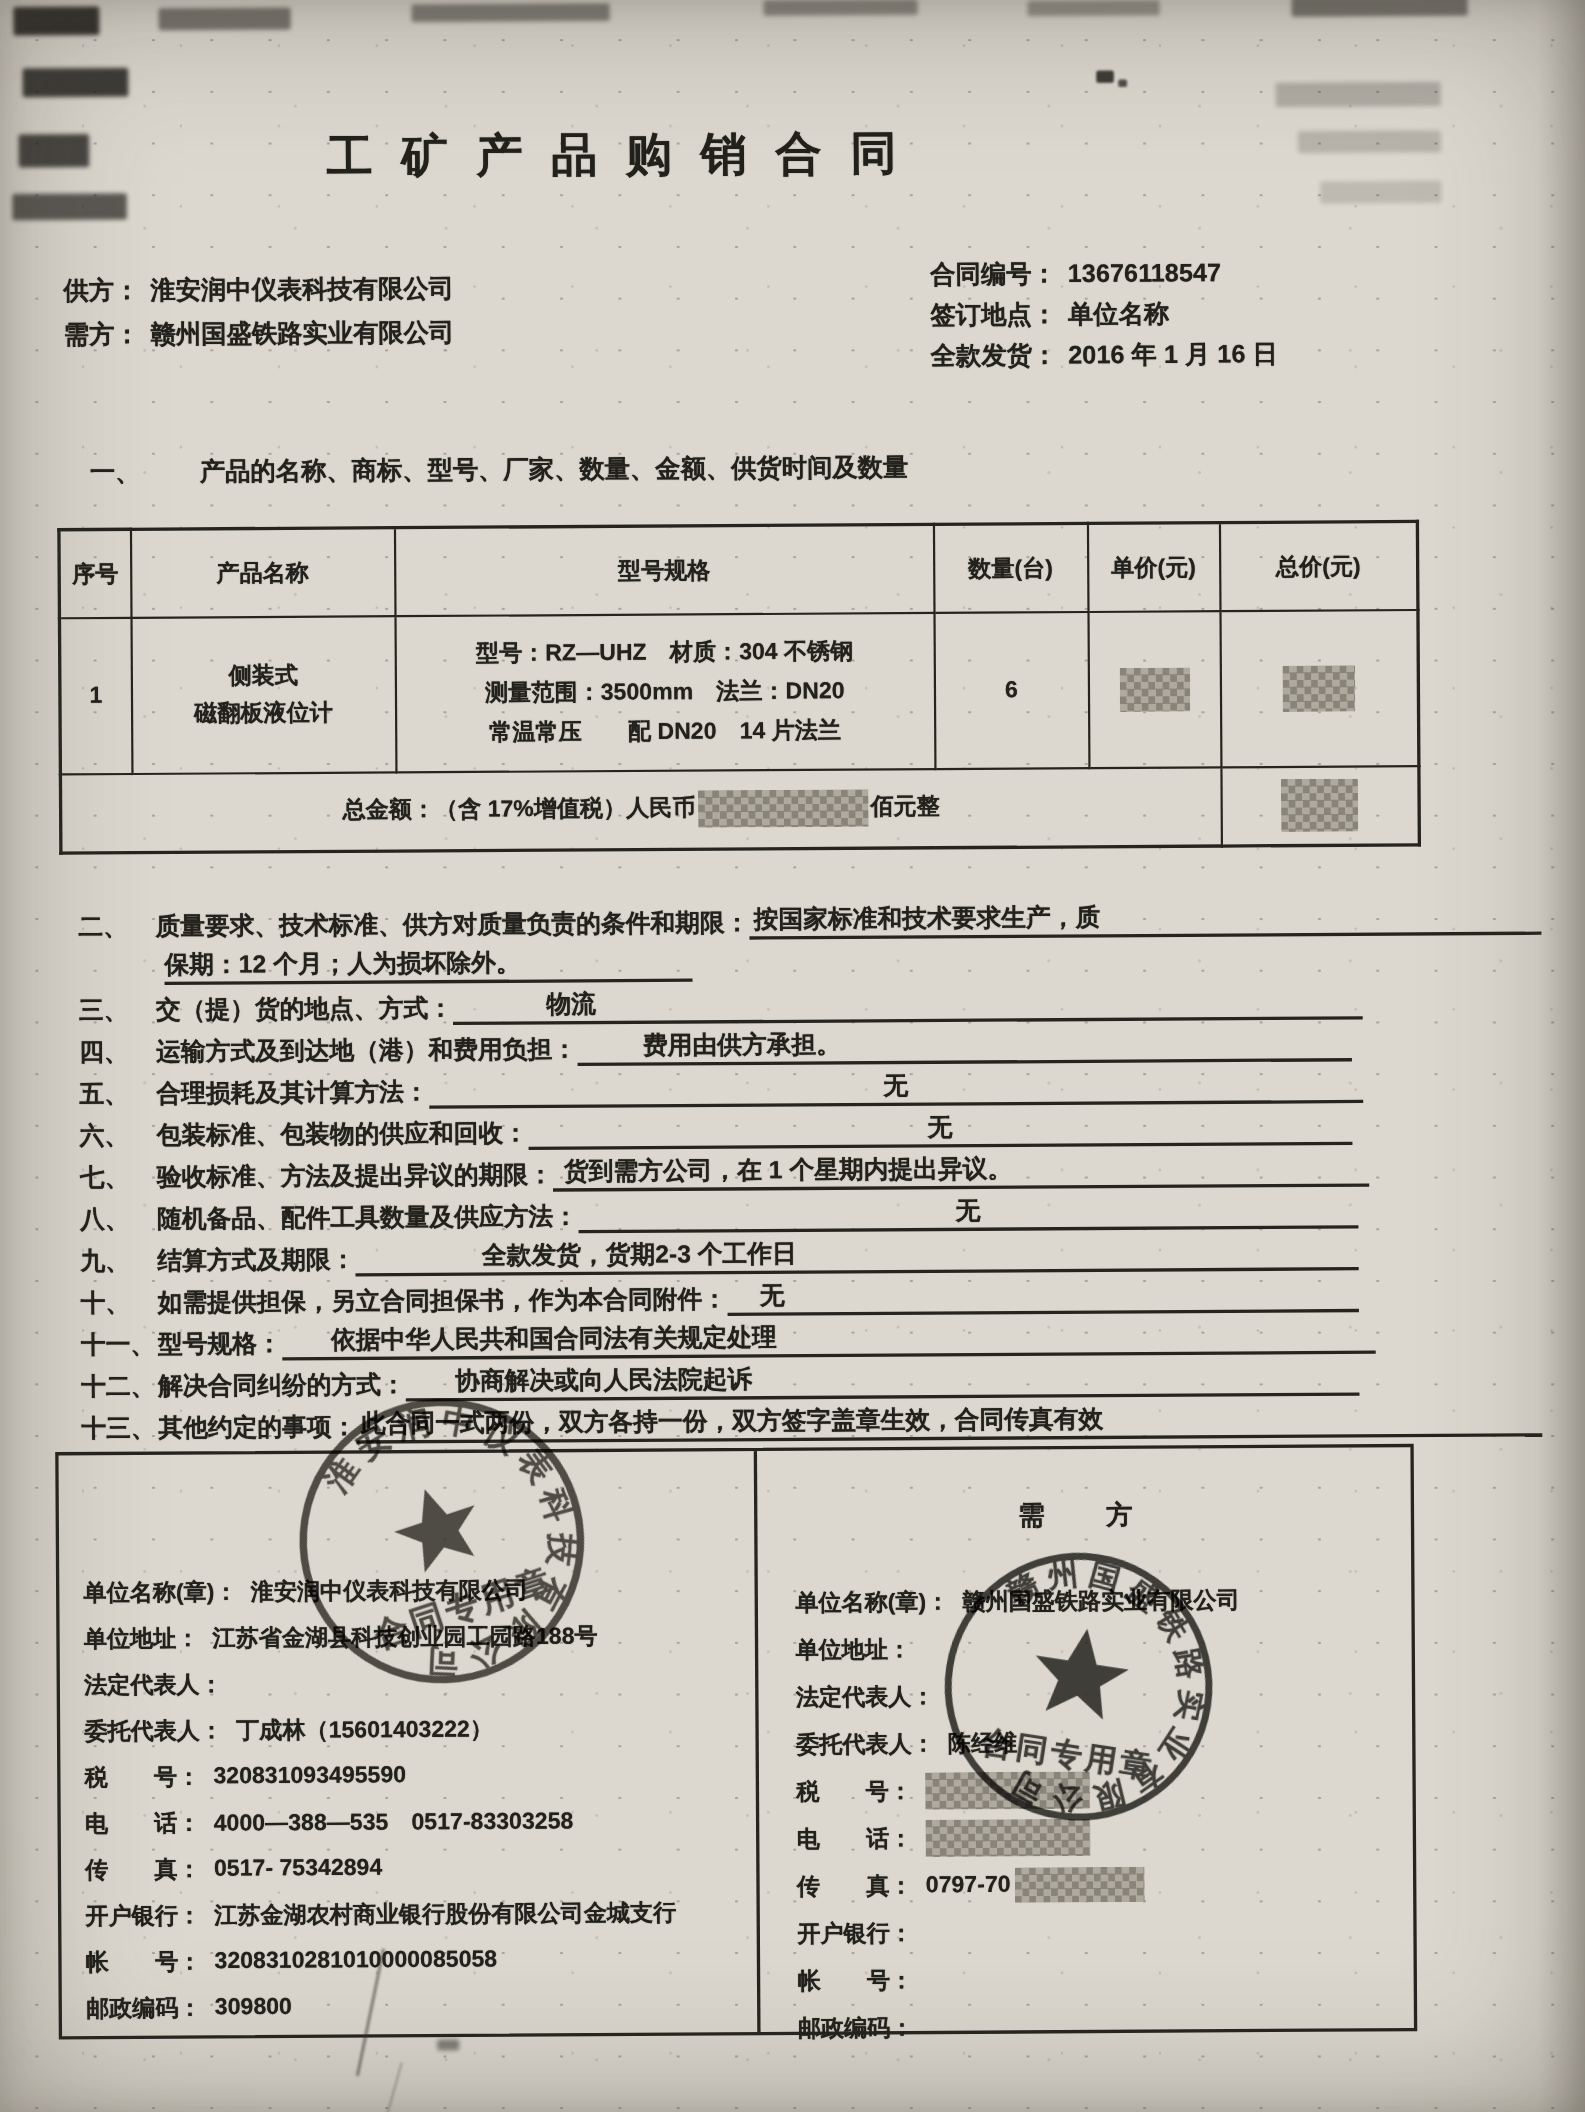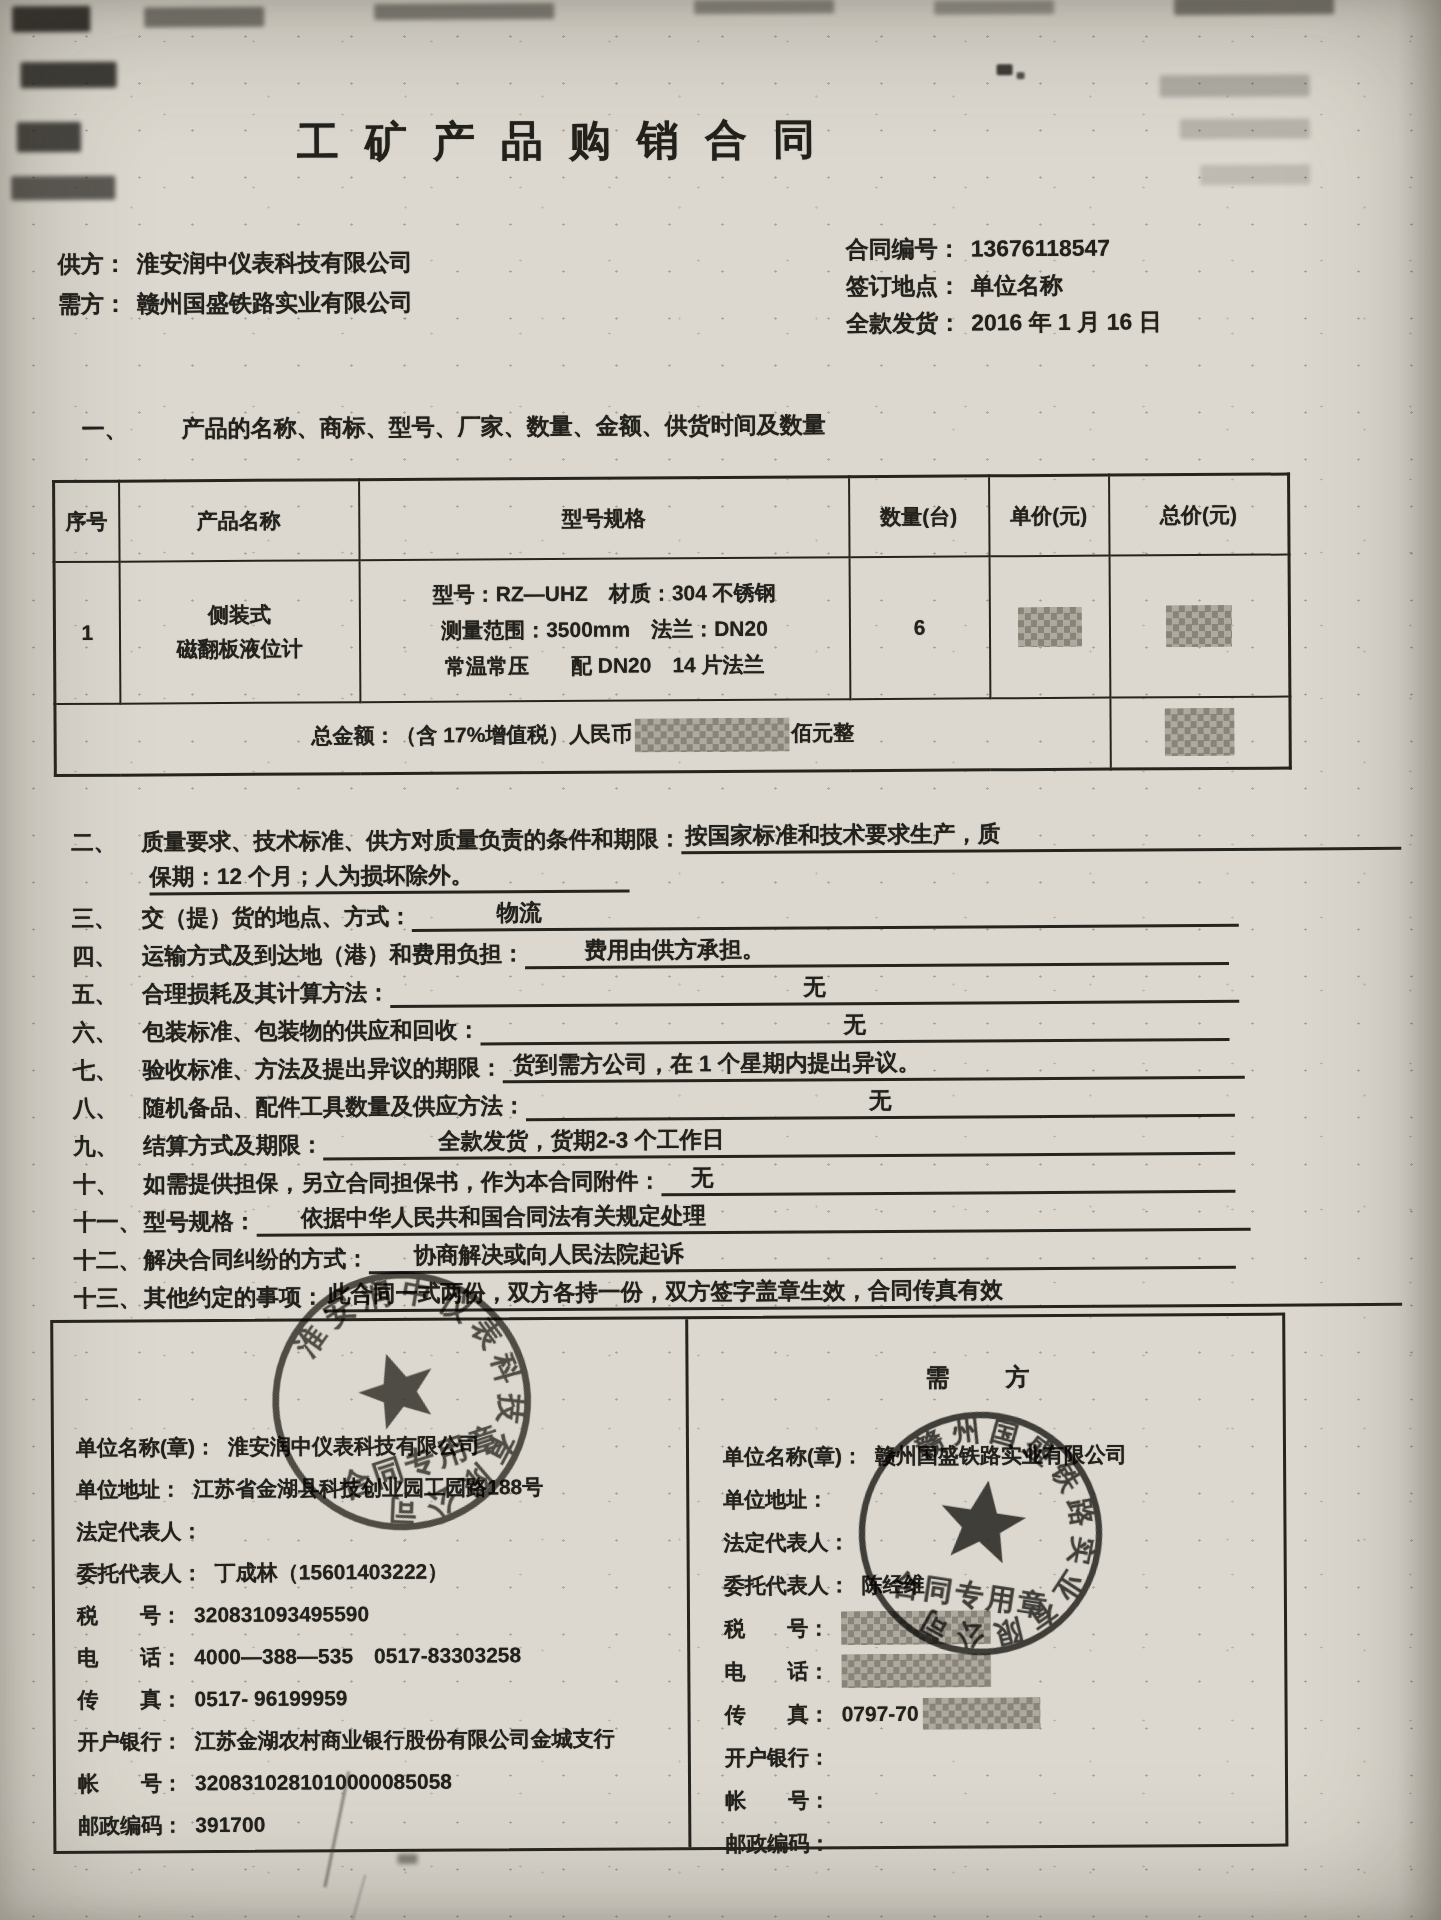--- a/index.html
+++ b/index.html
@@ -265,33 +265,33 @@
             <div class="irow">
               <span class="ilbl">税　　号：</span>
               <span>320831093495590</span>
             </div>
             <div class="irow">
               <span class="ilbl">电　　话：</span>
               <span>4000—388—535　0517-83303258</span>
             </div>
             <div class="irow">
               <span class="ilbl">传　　真：</span>
-              <span>0517- 96199959</span>
+              <span>0517- 75342894</span>
             </div>
             <div class="irow">
               <span class="ilbl">开户银行：</span>
               <span>江苏金湖农村商业银行股份有限公司金城支行</span>
             </div>
             <div class="irow">
               <span class="ilbl">帐　　号：</span>
               <span>3208310281010000085058</span>
             </div>
             <div class="irow">
               <span class="ilbl">邮政编码：</span>
-              <span>391700</span>
+              <span>309800</span>
             </div>
           </div>
       </div>
       <div class="sigR">
         <div class="buyerHead">需　方</div>
         <div class="rows" id="sig-right-rows">
             <div class="irow">
               <span class="ilbl">单位名称(章)：</span>
               <span>赣州国盛铁路实业有限公司</span>
             </div>

